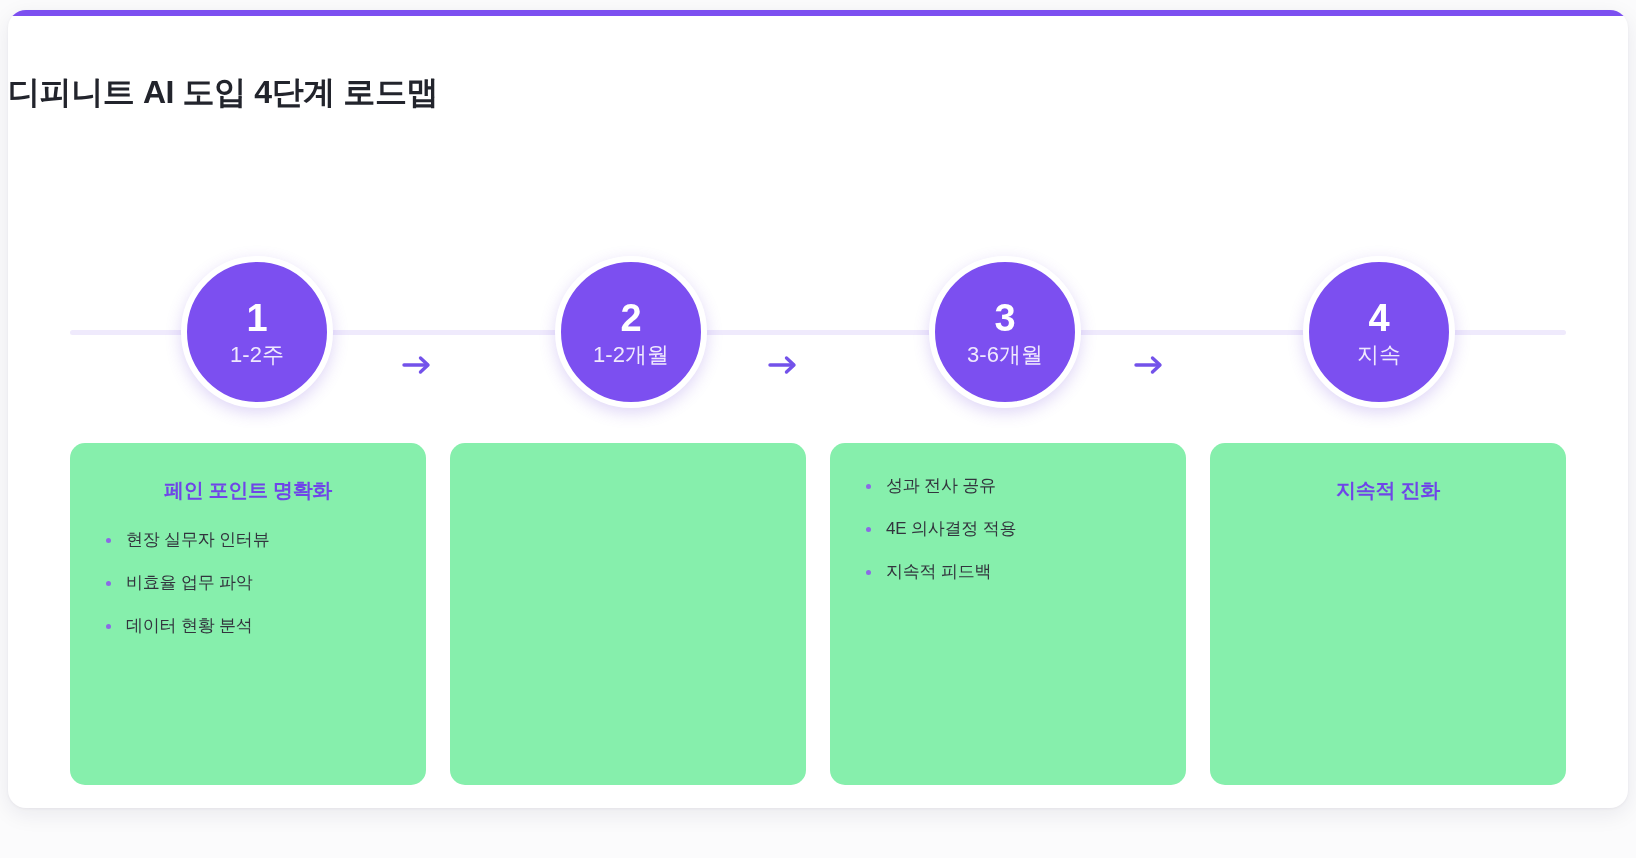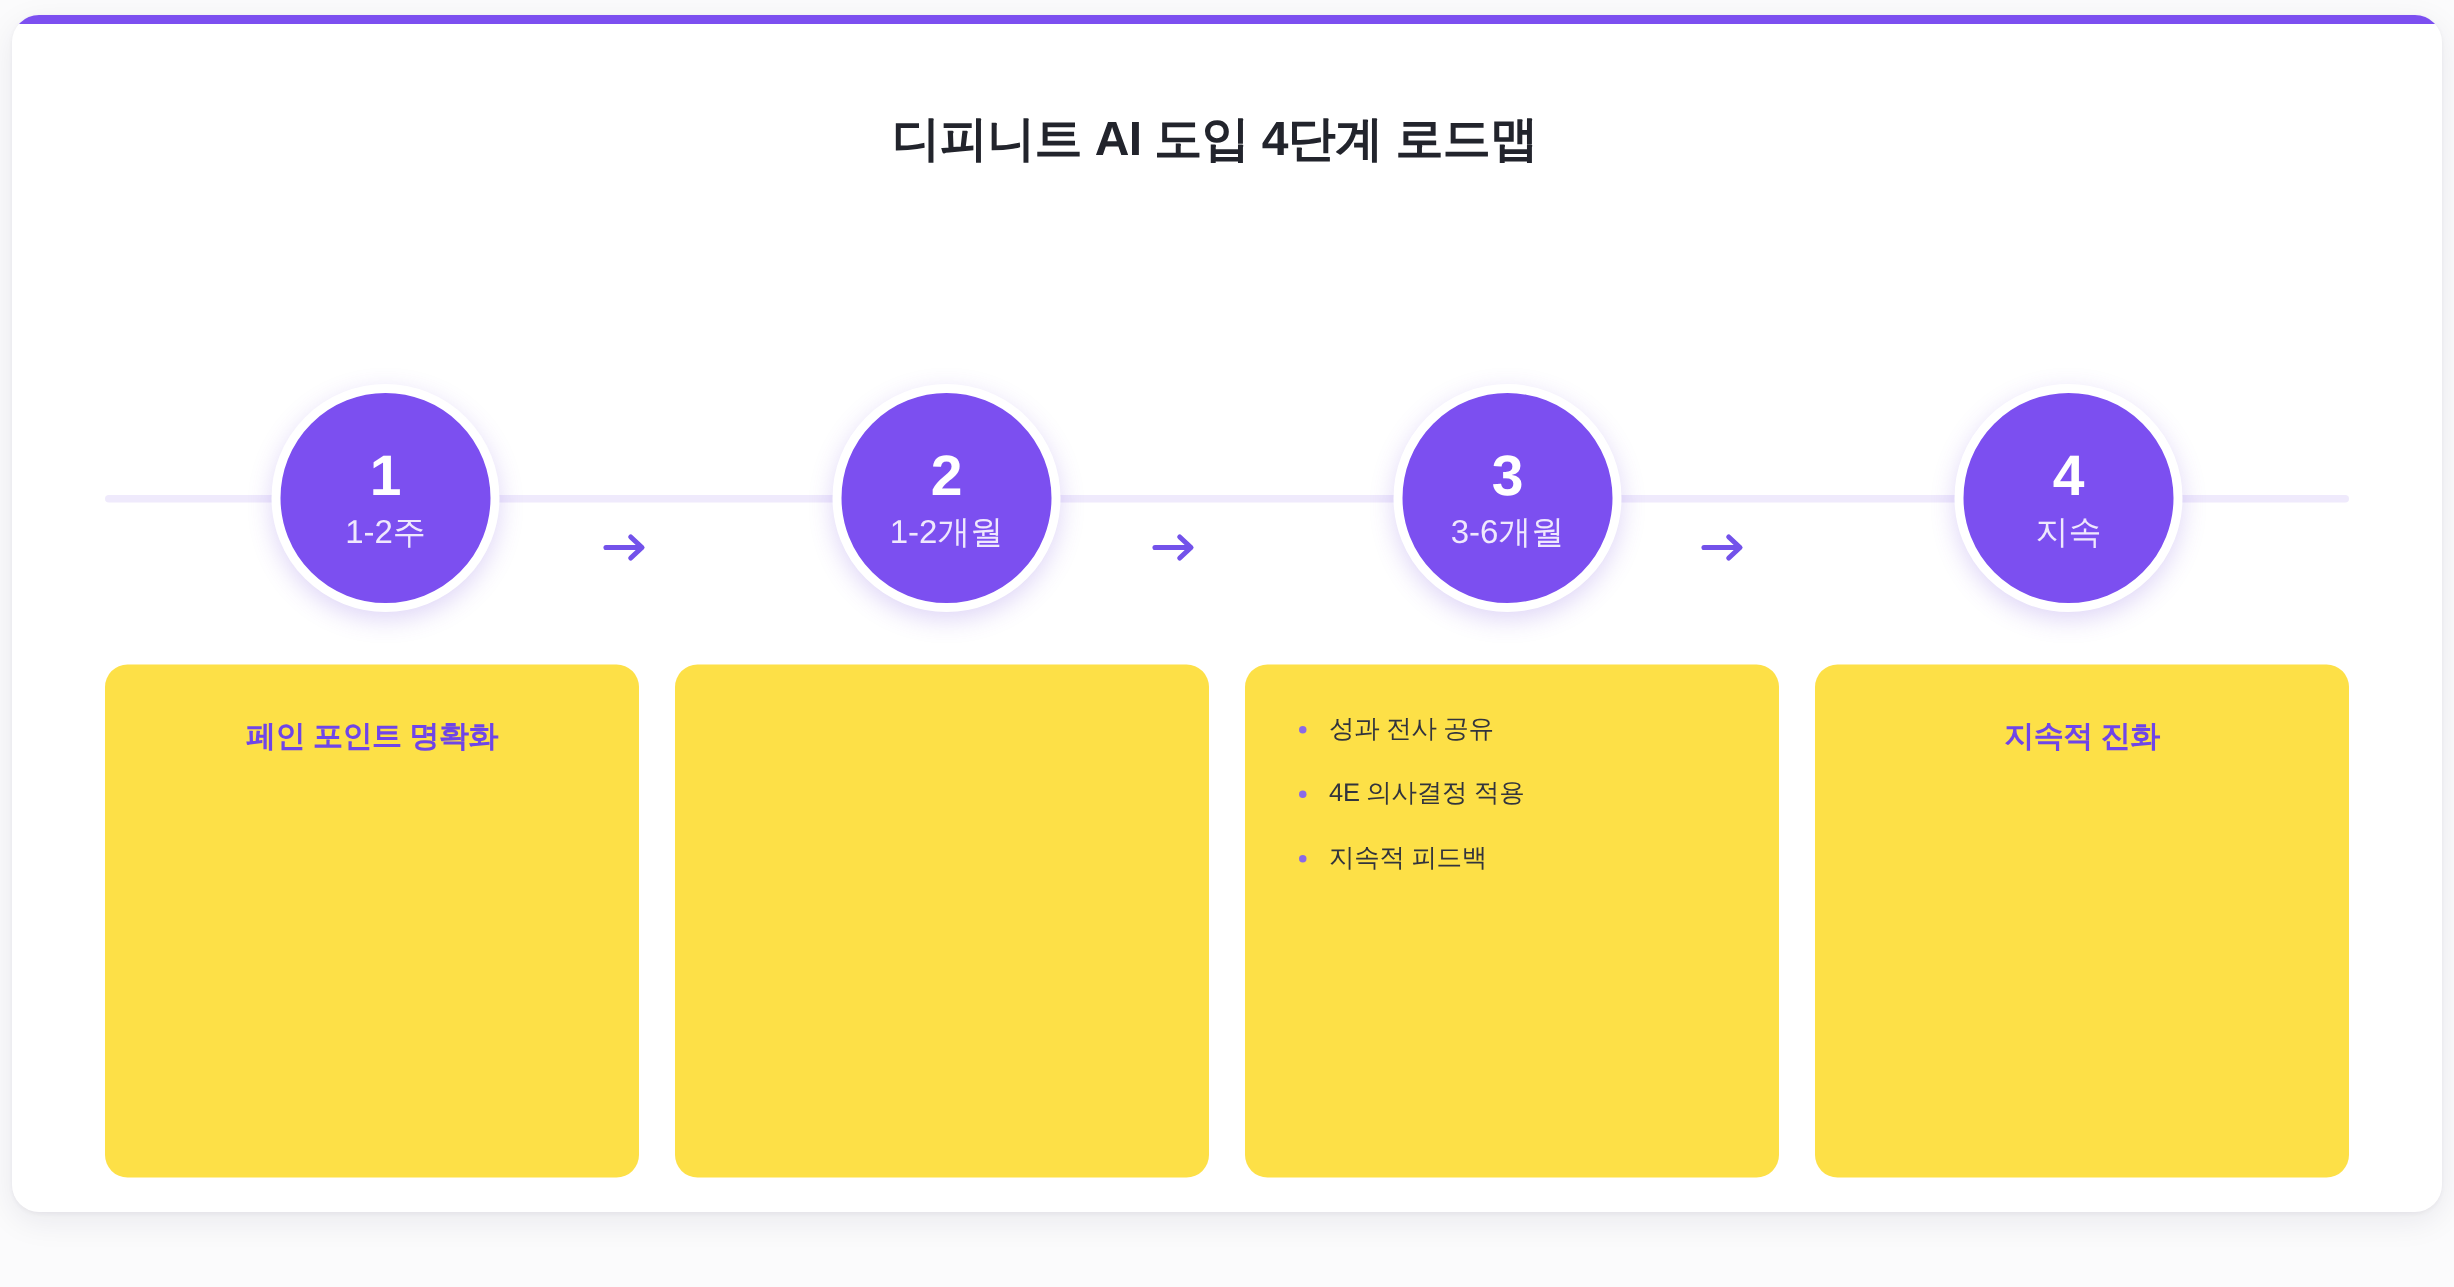--- a/index.html
+++ b/index.html
@@ -38,21 +38,21 @@
     border-top-left-radius: 18px;
     border-top-right-radius: 18px;
   }
 
   
   .header {
     position: absolute;
     left: 0;
     right: 16px;
     top: 62px;
-    text-align: center;
+    text-align: left;
   }
   .title {
     font-size: 32px;
     font-weight: 700;
     color: #22242c;
     letter-spacing: -0.4px;
     line-height: 1.25;
     margin: 0;
   }
   .subtitle {
@@ -142,21 +142,21 @@
   .cards {
     position: absolute;
     left: 62px;
     right: 62px;
     top: 433px;
     display: flex;
     gap: 24px;
   }
   .card {
     flex: 1 1 0;
-    background: #fde047;
+    background: #86efac;
     border-radius: 15px;
     height: 342px;
     box-sizing: border-box;
     padding: 34px 26px 0 26px;
   }
   .card-title {
     text-align: center;
     font-size: 20px;
     font-weight: 700;
     color: #6f45e8;
@@ -244,20 +244,25 @@
       <svg width="34" height="24" viewBox="0 0 34 24" aria-hidden="true">
         <path d="M3 12 H26" stroke="#7352ea" stroke-width="3.4" stroke-linecap="round" fill="none"></path>
         <path d="M19.5 5 L27 12 L19.5 19" stroke="#7352ea" stroke-width="3.4" stroke-linecap="round" stroke-linejoin="round" fill="none"></path>
       </svg>
     </div>
   </div>
 
   <div class="cards">
     <div class="card">
       <div class="card-title">페인 포인트 명확화</div>
+      <ul class="card-list">
+        <li>현장 실무자 인터뷰</li>
+        <li>비효율 업무 파악</li>
+        <li>데이터 현황 분석</li>
+      </ul>
     </div>
     <div class="card">
     </div>
     <div class="card">
       <ul class="card-list">
         <li>성과 전사 공유</li>
         <li>4E 의사결정 적용</li>
         <li>지속적 피드백</li>
       </ul>
     </div>

